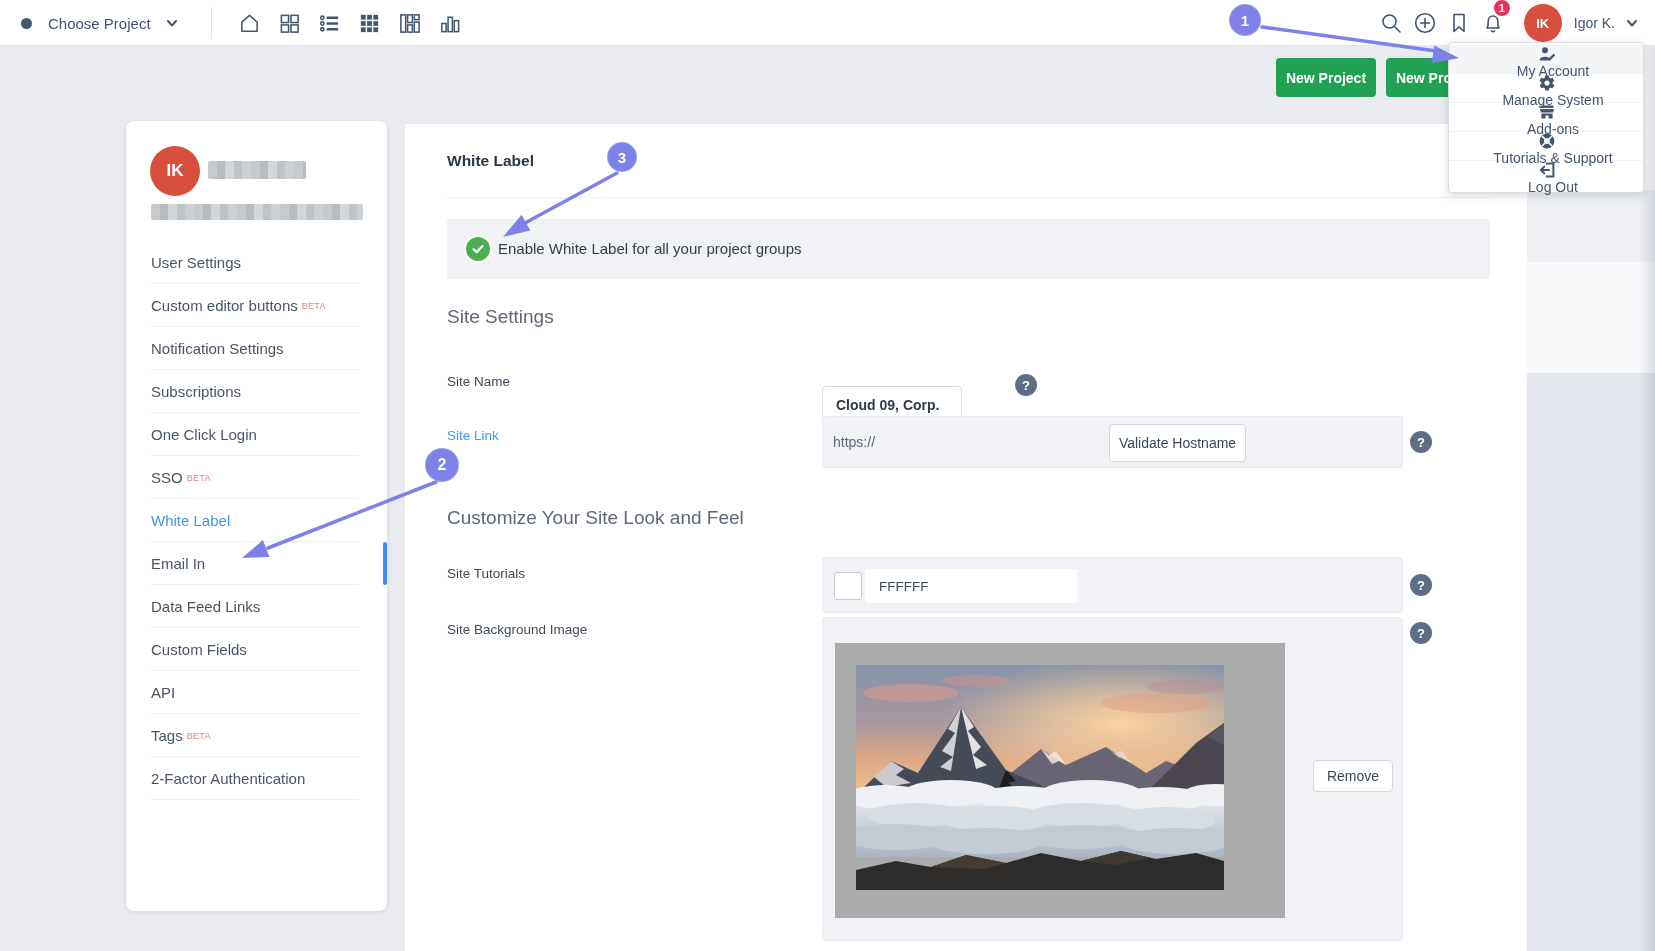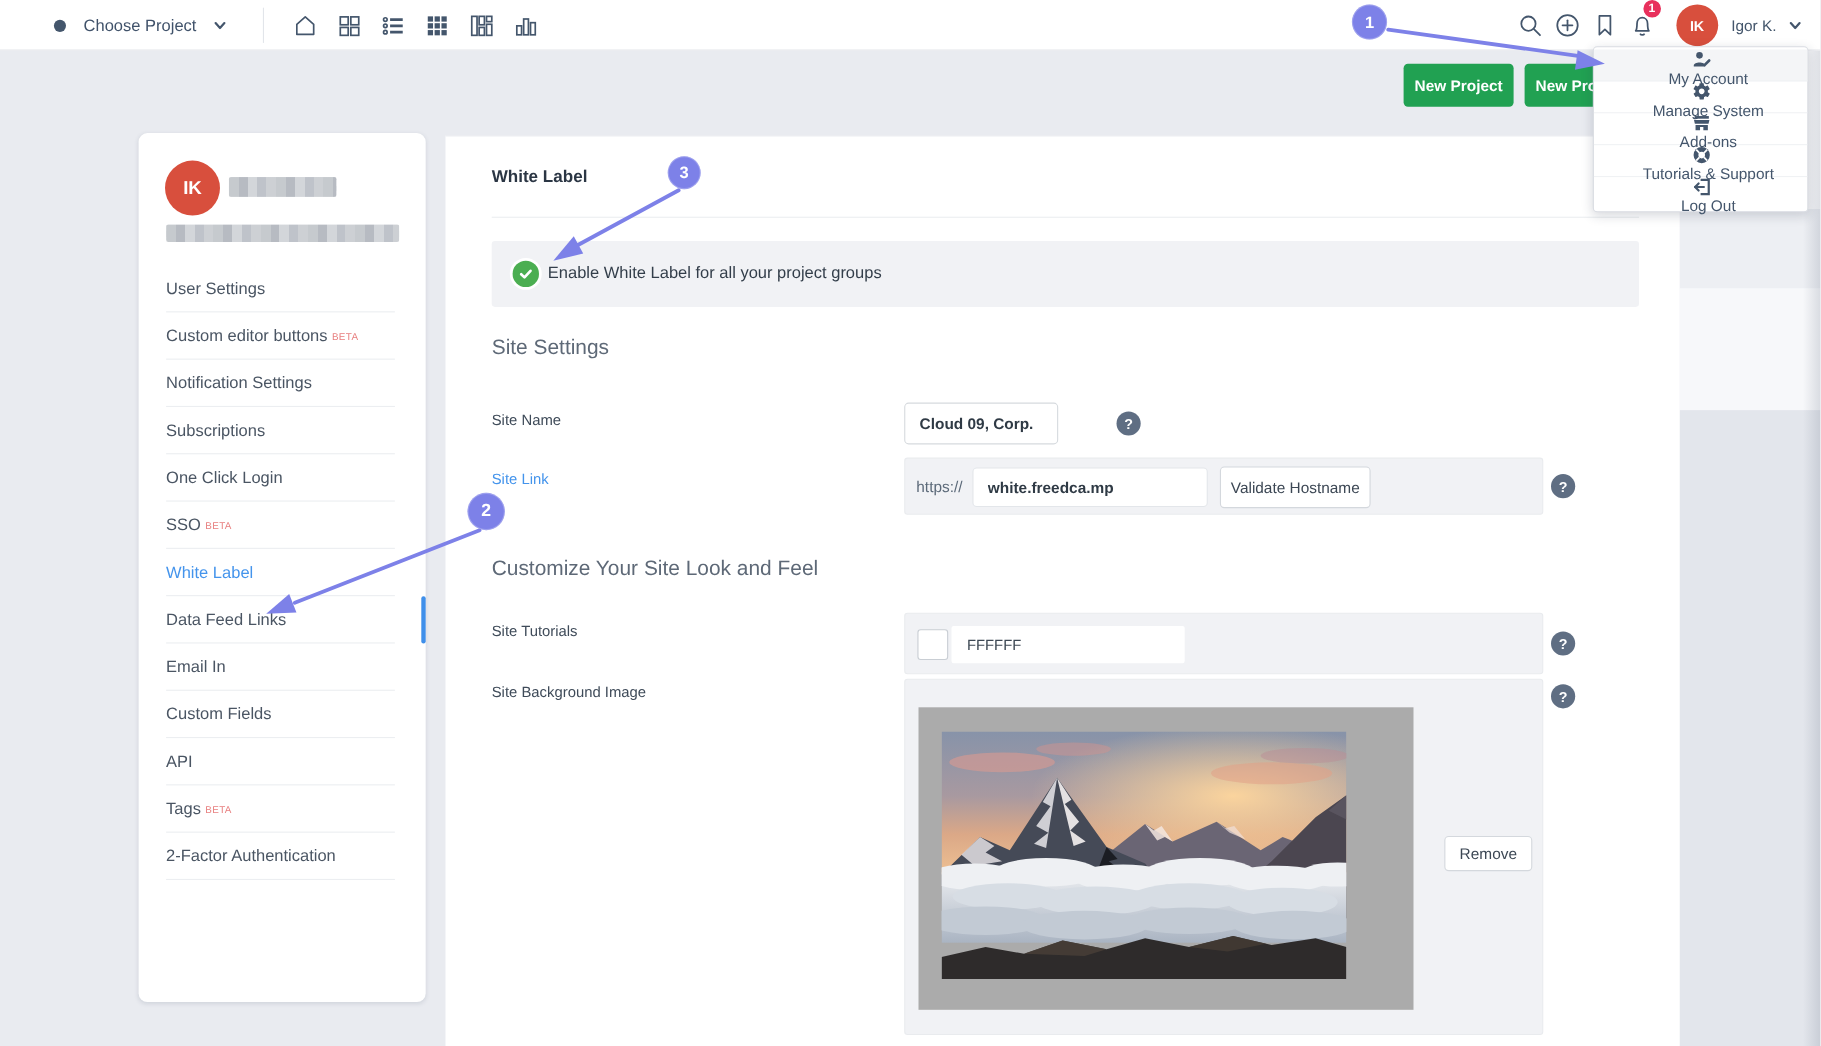--- a/index.html
+++ b/index.html
@@ -3,21 +3,21 @@
 <meta charset="utf-8">
 <style>
   * { margin:0; padding:0; box-sizing:border-box; }
   html,body { background:#e9ebf0; }
   body { font-family:"Liberation Sans","DejaVu Sans",sans-serif; }
   .page { position:relative; width:1655px; height:951px; overflow:hidden; background:#e9ebf0; }
   .abs { position:absolute; }
 
   
   .topbar { position:absolute; left:0; top:0; width:1655px; height:46px; background:#ffffff; border-bottom:1px solid #e3e5ea; z-index:5; }
-  .tb-left { position:absolute; left:0; top:0; height:46px; display:flex; align-items:center;padding-left:28px; }
+  .tb-left { position:absolute; left:0; top:0; height:46px; display:flex; align-items:center; }
   .proj-dot { width:11px; height:11px; border-radius:50%; background:#44566c; margin-left:21px; }
   .proj-label { margin-left:16px; font-size:15px; color:#40526a; }
   .tb-chev { margin-left:14px; }
   .tb-divider { width:1px; height:32px; background:#e2e5ea; margin-left:32px; }
   .tb-icons { display:flex; align-items:center; gap:16px; margin-left:26px; }
   .tb-icons .icn { width:24px; height:24px; display:flex; align-items:center; justify-content:center; cursor:pointer; }
   .tb-right { position:absolute; right:0; top:0; height:46px; display:flex; align-items:center; }
   .tb-right .icn { width:26px; height:26px; display:flex; align-items:center; justify-content:center; margin-right:8px; cursor:pointer; }
   .bell-wrap { position:relative; }
   .badge { position:absolute; left:12px; top:-12px; min-width:20px; height:20px; border-radius:50%; background:#e8305c; border:2px solid #fff; color:#fff; font-size:11px; font-weight:bold; display:flex; align-items:center; justify-content:center; }
@@ -65,21 +65,21 @@
   
   .main-card { position:absolute; left:405px; top:123px; width:1122px; height:828px; background:#fff; border-top:1px solid #e7e9ed; z-index:3; }
   .mc-title { position:absolute; left:42px; top:28px; font-size:15.5px; font-weight:bold; color:#2b3644; }
   .mc-divider { position:absolute; left:42px; top:73px; width:1043px; height:1px; background:#eceef1; }
   .enable-banner { position:absolute; left:42px; top:95px; width:1043px; height:60px; background:#f1f2f5; border-radius:3px; }
   .check-ic { position:absolute; left:19px; top:18px; width:24px; height:24px; border-radius:50%; background:#4bae51; box-shadow:0 0 0 2.5px #ffffff; display:flex; align-items:center; justify-content:center; }
   .enable-text { position:absolute; left:51px; top:21px; font-size:15px; color:#333e4a; }
   .section-h { position:absolute; left:42px; font-size:19px; font-weight:400; color:#5e6977; }
   .field-label { position:absolute; left:42px; font-size:13.5px; color:#3f4b59; }
   .field-label.link { color:#4494ec; cursor:pointer; }
-  .txt-input { border:1px solid #d6dade; border-radius:4px; background:#fff; font-family:"Liberation Sans",sans-serif; font-size:14px; font-weight:600; color:#2f3a45; padding:0 13px; outline:none; }
+  .txt-input { border:1px solid #d6dade; border-radius:4px; background:#fff; font-family:"Liberation Sans",sans-serif; font-size:14px; font-weight:600; color:#2f3a45; padding:0 13px; outline:none;margin-top:20px; }
   .gray-panel { position:absolute; left:417px; width:581px; background:#f1f2f5; border:1px solid #e9ebee; border-radius:3px; }
   .proto { position:absolute; left:10px; top:0; height:100%; display:flex; align-items:center; font-size:14px; color:#5c6a79; }
   .btn-white { background:#fff; border:1px solid #d4d8dd; border-radius:4px; font-family:"Liberation Sans",sans-serif; font-size:14px; color:#3c4754; cursor:pointer; }
   .q-ic { position:absolute; width:22px; height:22px; border-radius:50%; background:#5f6e83; color:#fff; font-size:13px; font-weight:bold; display:flex; align-items:center; justify-content:center; cursor:pointer; }
   .swatch { position:absolute; left:11px; top:14px; width:28px; height:28px; background:#ffffff; border:1px solid #c9ced4; border-radius:3px; cursor:pointer; }
   .color-input { position:absolute; left:42px; top:11px; width:212px; height:34px; border:none; border-radius:2px; background:#fff; font-family:"Liberation Sans",sans-serif; font-size:13.5px; color:#3d4854; padding:0 14px; outline:none; }
   .matte { position:absolute; left:12px; top:25px; width:450px; height:275px; background:#ababab; }
   .bg-photo { position:absolute; left:21px; top:22px; width:368px; height:225px; }
   .remove-btn { position:absolute; left:490px; top:142px; width:80px; height:32px; }
 
@@ -283,24 +283,24 @@
           <span>One Click Login</span>
         </li>
       <li class="sb-item">
           <span>SSO</span>
           <sup class="sb-beta">BETA</sup>
         </li>
       <li class="sb-item active">
           <span>White Label</span>
         </li>
       <li class="sb-item">
+          <span>Email In</span>
+        </li>
+      <li class="sb-item">
           <span>Data Feed Links</span>
-        </li>
-      <li class="sb-item">
-          <span>Email In</span>
         </li>
       <li class="sb-item">
           <span>Custom Fields</span>
         </li>
       <li class="sb-item">
           <span>API</span>
         </li>
       <li class="sb-item">
           <span>Tags</span>
           <sup class="sb-beta">BETA</sup>
@@ -327,21 +327,20 @@
 
     <div class="section-h" style="top:182px;">Site Settings</div>
 
     <div class="field-label" style="top:250px;">Site Name</div>
     <input class="txt-input abs" style="left: 417px; top: 242px; width: 140px; height: 38px;" value="Cloud 09, Corp.">
     <span class="q-ic" style="left:610px; top:250px;">?</span>
 
     <div class="field-label link" style="top:304px;">Site Link</div>
     <div class="gray-panel" style="top:292px; height:52px;">
       <span class="proto">https://</span>
-      <input class="txt-input abs" style="left: 61px; top: 8px; width: 214px; height: 36px; border-color: rgb(227, 230, 234);" value="white.freedca.mp">
       <button class="btn-white abs" style="left:286px; top:7px; width:137px; height:38px;">Validate Hostname</button>
     </div>
     <span class="q-ic" style="left:1005px; top:307px;">?</span>
 
     <div class="section-h" style="top:383px;">Customize Your Site Look and Feel</div>
 
     <div class="field-label" style="top:442px;">Site Tutorials</div>
     <div class="gray-panel" style="top:433px; height:56px;">
       <span class="swatch"></span>
       <input class="color-input" value="FFFFFF" style="">

